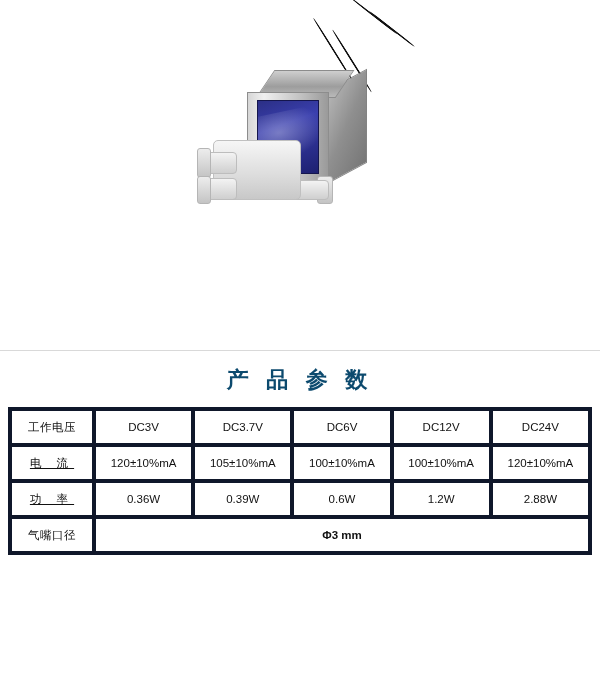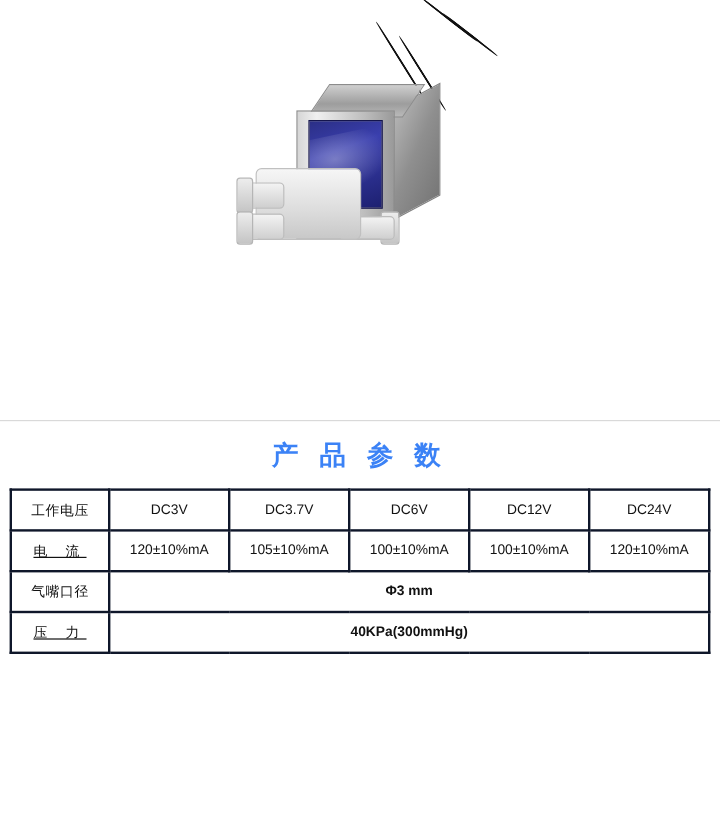--- a/index.html
+++ b/index.html
@@ -151,34 +151,34 @@
   .params {
     position: relative;
     width: 600px;
     border-top: 1px solid #d9d9d9;
     box-sizing: border-box;
   }
   .params-title {
     text-align: center;
     font-size: 22px;
     font-weight: bold;
-    color: #3b82f6;
+    color: #0c4a6e;
     letter-spacing: 6px;
     padding: 14px 0 12px 0;
     font-family: "Liberation Serif", serif;
   }
   table.spec {
     border-collapse: collapse;
     width: 584px;
     margin: 0 auto;
     table-layout: fixed;
     font-family: "Liberation Sans", sans-serif;
   }
   table.spec td {
-    border: 2px solid #0f172a;
+    border: 4px solid #0f172a;
     height: 32px;
     font-size: 11.5px;
     color: #111;
     text-align: center;
     padding: 0 2px;
     white-space: nowrap;
     overflow: hidden;
   }
   td.label {
     width: 76px;
@@ -238,24 +238,28 @@
         </tr>
         <tr>
           <td class="label spread">电  流</td>
           <td>120±10%mA</td>
           <td>105±10%mA</td>
           <td>100±10%mA</td>
           <td>100±10%mA</td>
           <td>120±10%mA</td>
         </tr>
         <tr>
+          <td class="label spread">功  率</td>
+          <td>0.36W</td>
+          <td>0.39W</td>
+          <td>0.6W</td>
+          <td>1.2W</td>
+          <td>2.88W</td>
+        </tr>
+        <tr>
           <td class="label">气嘴口径</td>
           <td class="valcell-left" colspan="5">Φ3 mm</td>
-        </tr>
-        <tr>
-          <td class="label spread">压  力</td>
-          <td class="valcell-left" colspan="5">40KPa(300mmHg)</td>
         </tr>
       </tbody>
     </table>
   </div>
 
 </div>
 
 </body></html>

